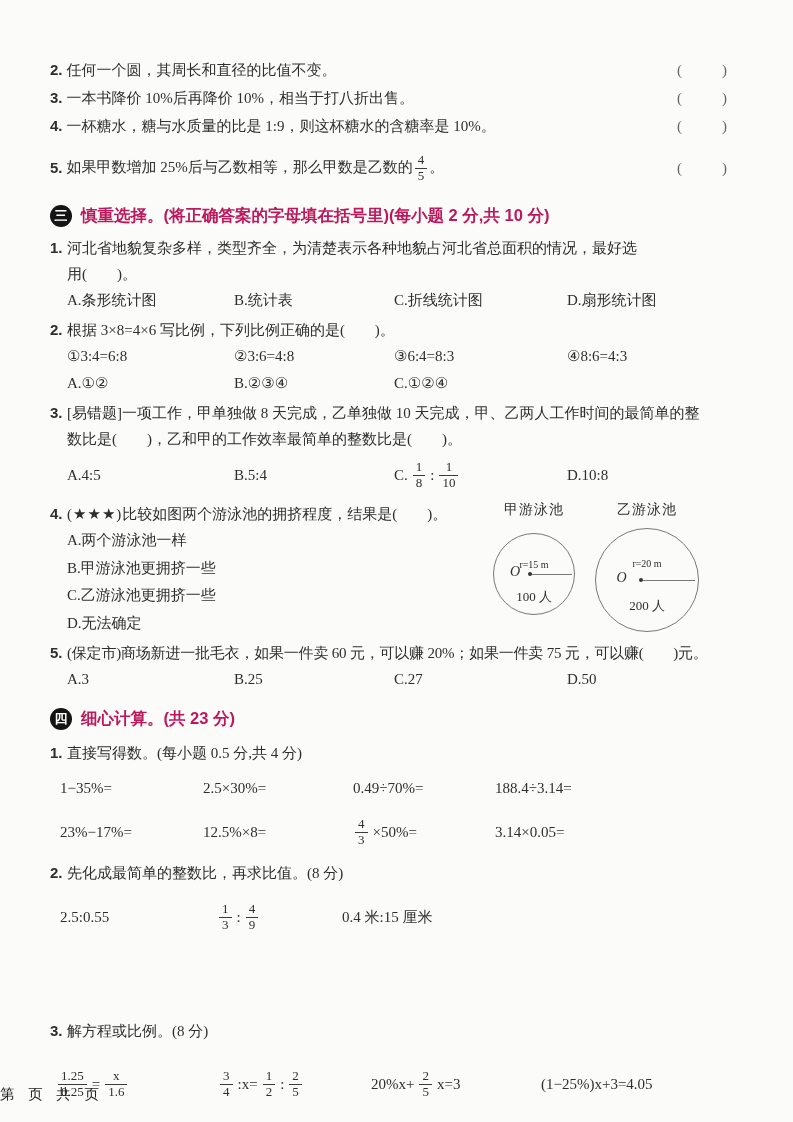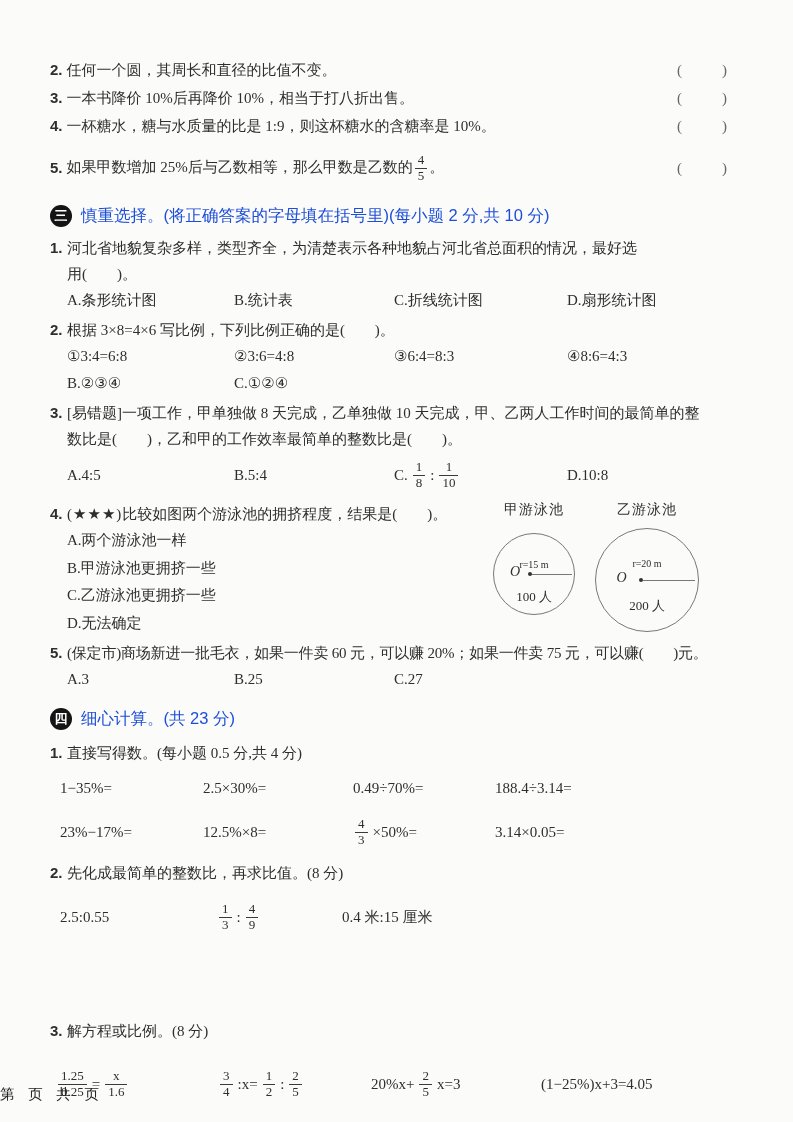--- a/index.html
+++ b/index.html
@@ -28,21 +28,21 @@
   }
 
   
   .sec-head { display:flex; align-items:center; gap:9px; margin-top:10px; height:32px; }
   .badge {
     width:22px; height:22px; border-radius:50%; background:#141414; color:#fff;
     display:flex; align-items:center; justify-content:center;
     font-size:13px; font-weight:bold; flex:none;
     font-family:"Liberation Sans","DejaVu Sans",sans-serif;
   }
-  .sec-title { font-weight:normal; font-size:16.5px; color:#1d4ed8;
+  .sec-title { font-weight:bold; font-size:16.5px; color:#be185d;
     font-family:"Liberation Sans","DejaVu Sans",sans-serif; }
 
   
   .q { position:relative; padding-left:17px; line-height:26px; margin-top:3px; }
   .q-num { position:absolute; left:0; top:0; font-weight:bold;
     font-family:"Liberation Sans","DejaVu Sans",sans-serif; }
   .opt4 { display:grid; grid-template-columns:167px 160px 173px 1fr;
     padding-left:17px; line-height:27px; }
   .opt4 > div { white-space:nowrap; }
   .opt-frac-row { align-items:center; min-height:46px; }
@@ -151,20 +151,21 @@
     <span class="q-num">2.</span>
     <div>根据 3×8=4×6 写比例，下列比例正确的是(　　)。</div>
   </div>
   <div class="opt4">
     <div>①3:4=6:8</div>
     <div>②3:6=4:8</div>
     <div>③6:4=8:3</div>
     <div>④8:6=4:3</div>
   </div>
   <div class="opt4">
+    <div>A.①②</div>
     <div>B.②③④</div>
     <div>C.①②④</div>
   </div>
 
   <div class="q">
     <span class="q-num">3.</span>
     <div>[易错题]一项工作，甲单独做 8 天完成，乙单独做 10 天完成，甲、乙两人工作时间的最简单的整</div>
     <div>数比是(　　)，乙和甲的工作效率最简单的整数比是(　　)。</div>
   </div>
   <div class="opt4 opt-frac-row">
@@ -221,20 +222,21 @@
   </div>
 
   <div class="q">
     <span class="q-num">5.</span>
     <div style="white-space:nowrap; letter-spacing:-0.2px;">(保定市)商场新进一批毛衣，如果一件卖 60 元，可以赚 20%；如果一件卖 75 元，可以赚(　　)元。</div>
   </div>
   <div class="opt4">
     <div>A.3</div>
     <div>B.25</div>
     <div>C.27</div>
+    <div>D.50</div>
   </div>
 
   <div class="sec-head">
     <span class="badge">四</span>
     <span class="sec-title">细心计算。(共 23 分)</span>
   </div>
 
   <div class="calc-title">
     <span class="q-num">1.</span>
     <span>直接写得数。(每小题 0.5 分,共 4 分)</span>

